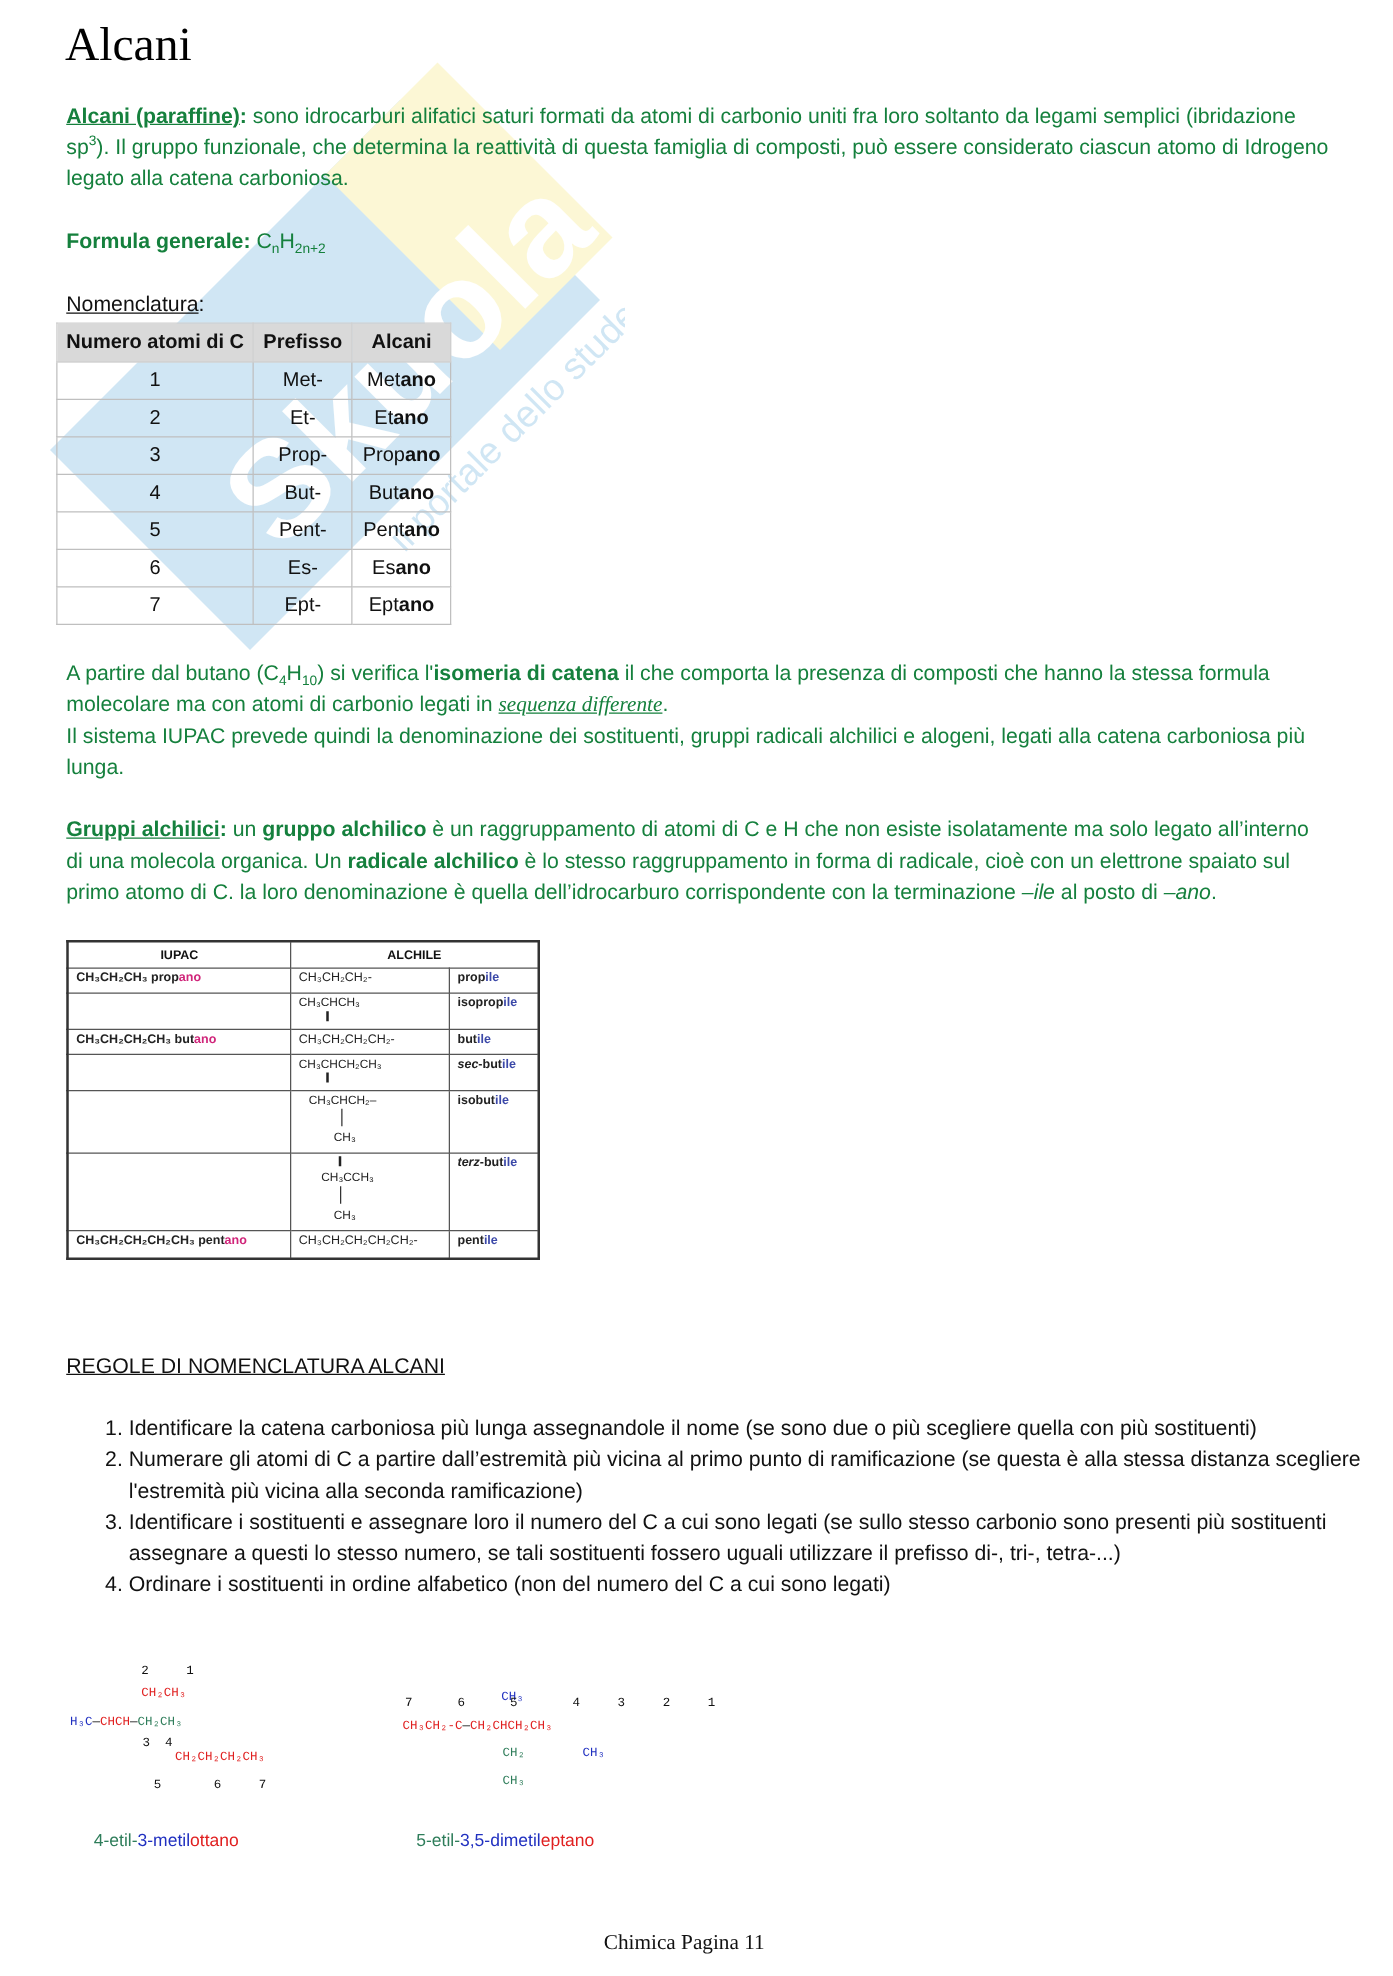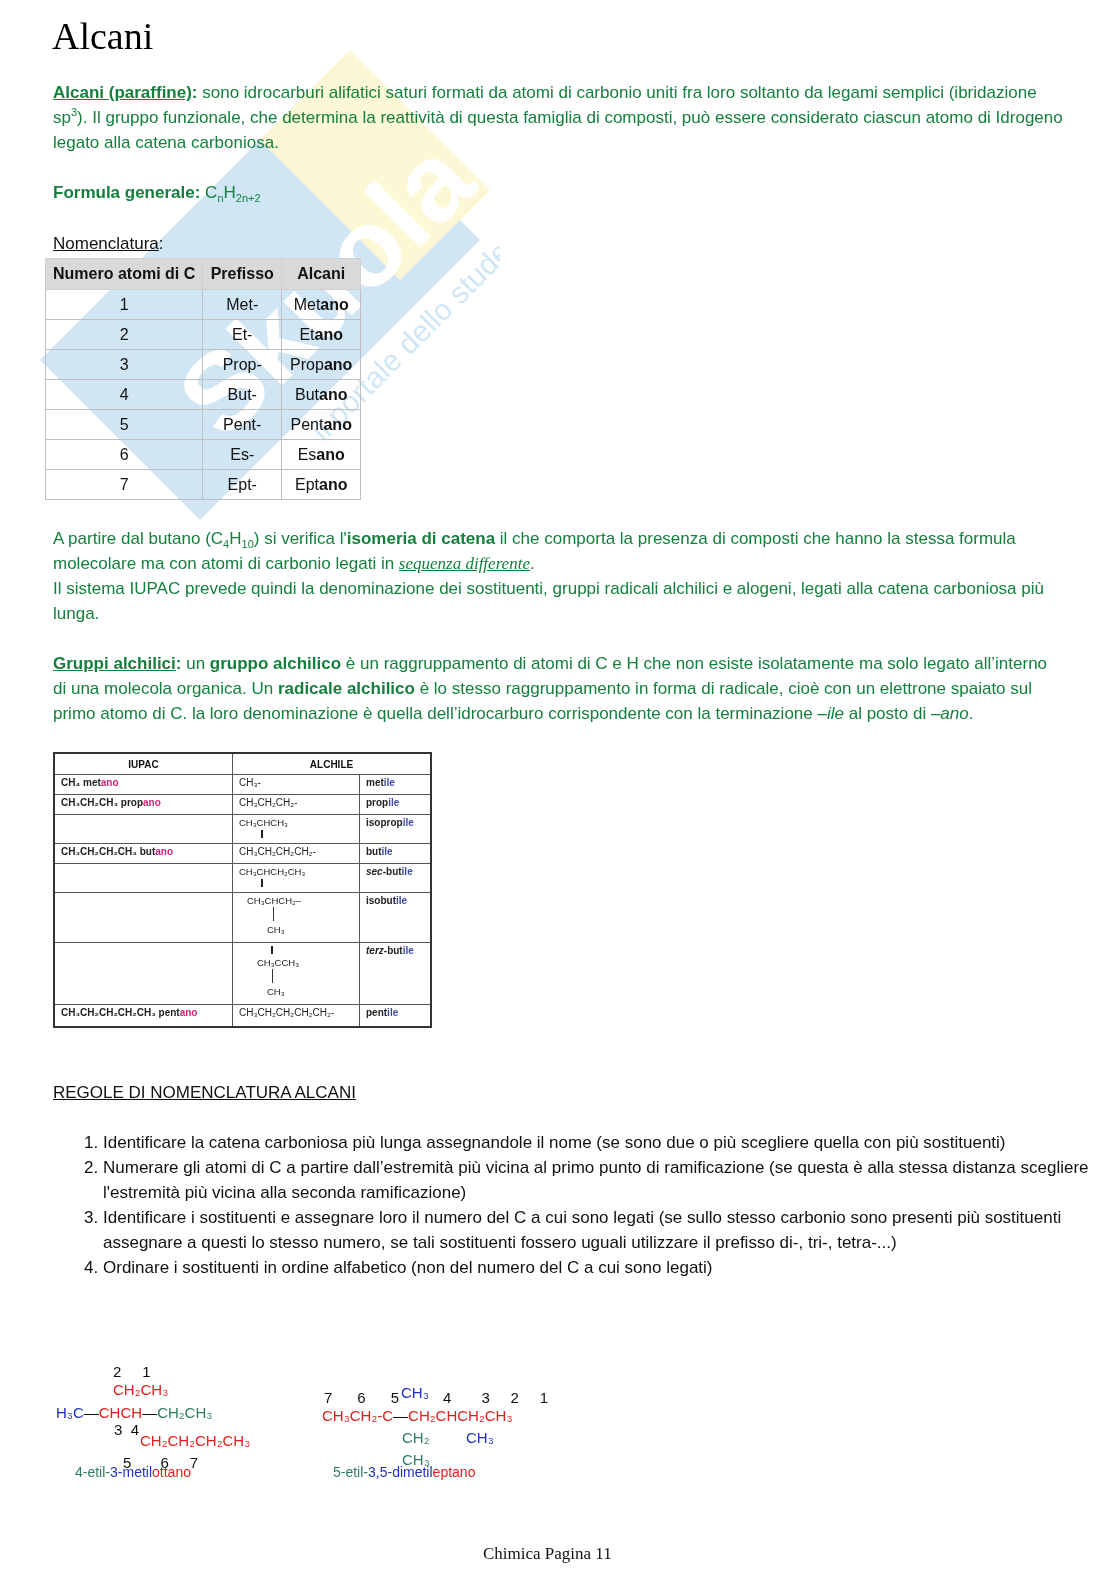--- a/index.html
+++ b/index.html
@@ -29,21 +29,21 @@
   table.alk td.c { width: 58px; }
   .pink { color: #d0257a; }
   .blue { color: #3b48a8; }
   .struct { font-family: "Liberation Sans", sans-serif; font-size: 9.5px; line-height: 12px; position: relative; }
   .vbar { display: inline-block; width: 2px; height: 8px; background: #222; }
   
   .rules-head { position: absolute; left: 53px; top: 1081px; font-size: 17px; line-height: 24px; text-decoration: underline; }
   ol.rules { position: absolute; left: 53px; top: 1130px; width: 1000px; margin: 0; padding-left: 50px; font-size: 17px; line-height: 25px; }
   ol.rules li { padding-left: 0; }
   
-  .mol { position: absolute; font-family: Liberation Sans, sans-serif; font-size: 15px; white-space: nowrap; margin-top: 31px; }
+  .mol { position: absolute; font-family: Liberation Mono, monospace; font-size: 10px; white-space: nowrap; }
   .red { color: #e02020; }
   .mblue { color: #2030c0; }
   .green { color: #2e7d5a; }
   .blk { color: #111; }
   .name { position: absolute; font-family: "Liberation Sans", sans-serif; font-size: 14px; white-space: nowrap; }
   .footer { position: absolute; left: 483px; top: 1544px; font-family: "Liberation Serif", serif; font-size: 17px; color: #111; }
 </style>
 </head>
 <body>
 
@@ -126,25 +126,20 @@
 
   <table class="alk">
     <thead>
       <tr>
         <th>IUPAC</th>
         <th colspan="2">ALCHILE</th>
       </tr>
     </thead>
     <tbody>
       <tr style="height:20px">
-        <td class="a"><span>CH₄ </span><span>met</span><span class="pink">ano</span></td>
-        <td class="b">CH₃-</td>
-        <td class="c"><span>met</span><span class="blue">ile</span></td>
-      </tr>
-      <tr style="height:20px">
         <td class="a"><span>CH₃CH₂CH₃ </span><span>prop</span><span class="pink">ano</span></td>
         <td class="b">CH₃CH₂CH₂-</td>
         <td class="c"><span>prop</span><span class="blue">ile</span></td>
       </tr>
       <tr style="height:28px">
         <td class="a"></td>
         <td class="b">
             <div class="struct"><span>CH₃CHCH₃</span><br><span class="vbar" style="margin-left:22px"></span></div>
           </td>
         <td class="c"><span>isoprop</span><span class="blue">ile</span></td>

